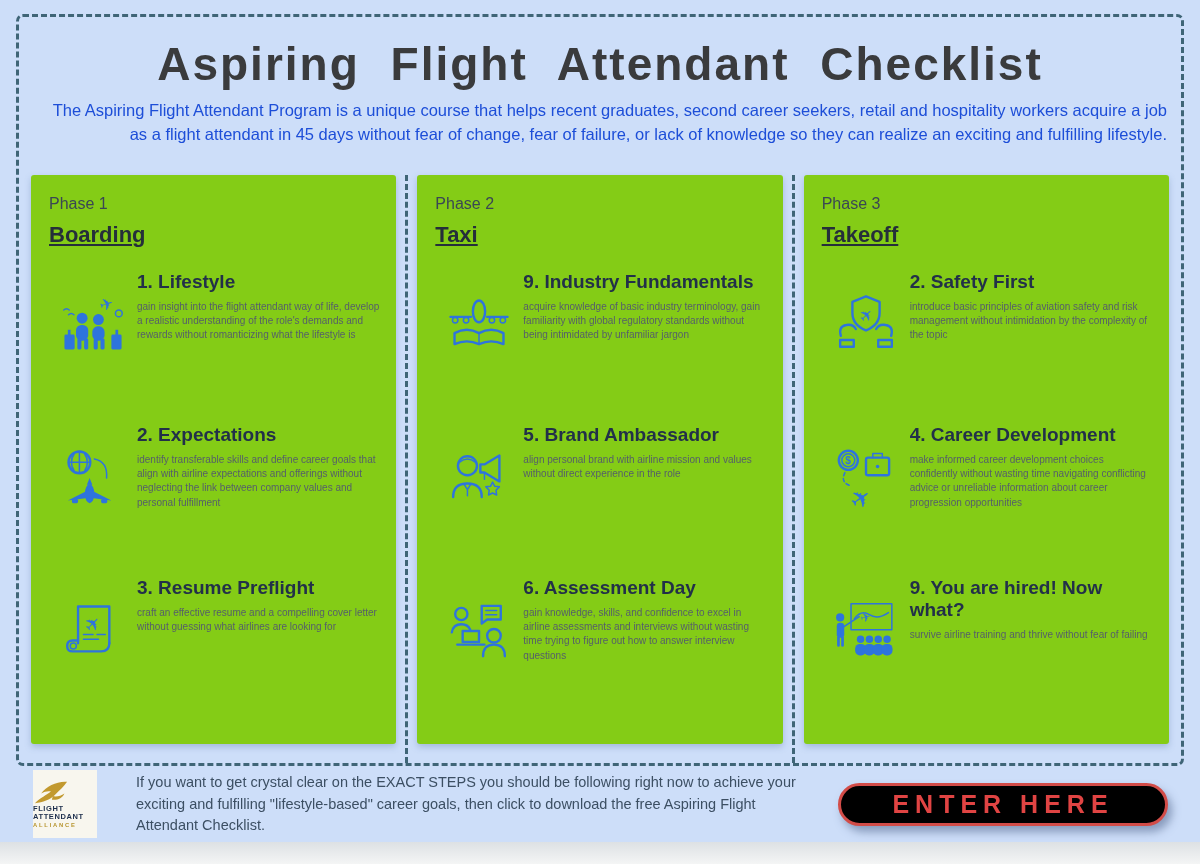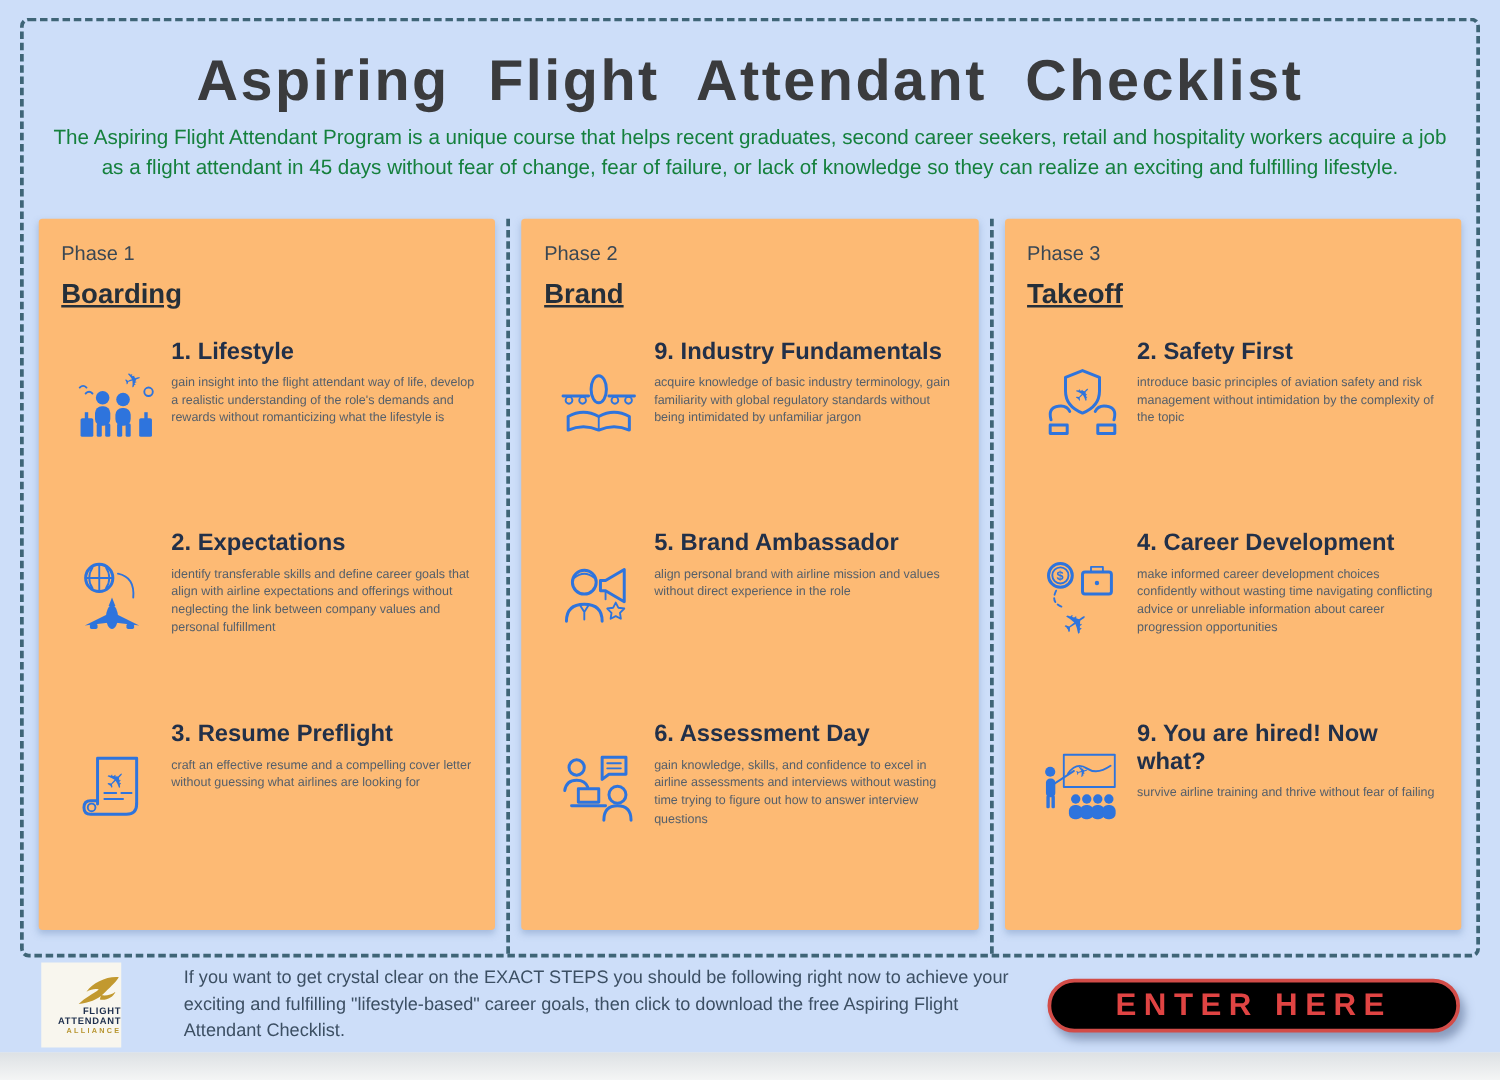--- a/index.html
+++ b/index.html
@@ -25,32 +25,32 @@
   }
   .hdr { text-align:center; }
   .title {
     margin:20px 10px 8px 10px;
     font-size:46px; font-weight:800;
     letter-spacing:2px; word-spacing:16px;
     color:#3a3b3d;
   }
   .subtitle {
     margin:2px 2px 0 2px;
-    text-align:center;
+    text-align:right;
     font-size:16.5px; line-height:1.45;
-    color:#15803d;
+    color:#1d4ed8;
   }
   .columns {
     flex:1;
     display:flex; align-items:stretch;
     margin-top:28px;
   }
   .card {
     flex:1;
-    background:#fdba74;
+    background:#84cc16;
     border-radius:3px;
     margin-bottom:19px;
     box-shadow:0 3px 6px rgba(90,120,170,.35);
     padding:20px 12px 0 18px;
   }
   .vsep {
     width:0;
     border-left:3px dashed #3f6577;
     margin:0 9px;
   }
@@ -75,33 +75,33 @@
   }
   .footer {
     height:76px;
     display:flex; align-items:center;
     padding:0 32px 0 33px;
   }
   .logo {
     width:64px; height:68px; flex:none;
     background:#f8f6ee;
     display:flex; flex-direction:column;
-    align-items:flex-end; justify-content:center;
+    align-items:flex-start; justify-content:center;
     line-height:1.15;
   }
   .logo-name {
     font-size:7.5px; font-weight:700; color:#1e2f4d;
     letter-spacing:.6px; text-align:center;
   }
   .logo-alliance {
     font-size:5.8px; font-weight:700; color:#b7952f;
     letter-spacing:1.8px; text-align:center;
   }
   .cta-text {
-    margin-left:50px;
+    margin-left:39px;
     width:660px;
     font-size:14.5px; line-height:1.45; color:#3c4f63;
   }
   .enter-btn {
     margin-left:auto;
     width:330px; height:43px;
     background:#000000;
     border:3px solid #d24c48;
     border-radius:22px;
     color:#e04443;
@@ -201,21 +201,21 @@
             </div>
           </div>
 
         </div>
       </section>
 
       <div class="vsep"></div>
 
       <section class="card">
         <div class="phase-label">Phase 2</div>
-        <div class="phase-name">Brand</div>
+        <div class="phase-name">Taxi</div>
         <div class="items">
 
           <div class="item">
             <div class="icon-box">
               <svg viewBox="0 0 100 100">
                 <ellipse class="st" cx="50" cy="30" rx="9" ry="16"></ellipse>
                 <path class="st" d="M8 38 h30 M62 38 h30"></path>
                 <circle class="st2" cx="15" cy="43" r="4"></circle>
                 <circle class="st2" cx="31" cy="43" r="4"></circle>
                 <circle class="st2" cx="69" cy="43" r="4"></circle>

